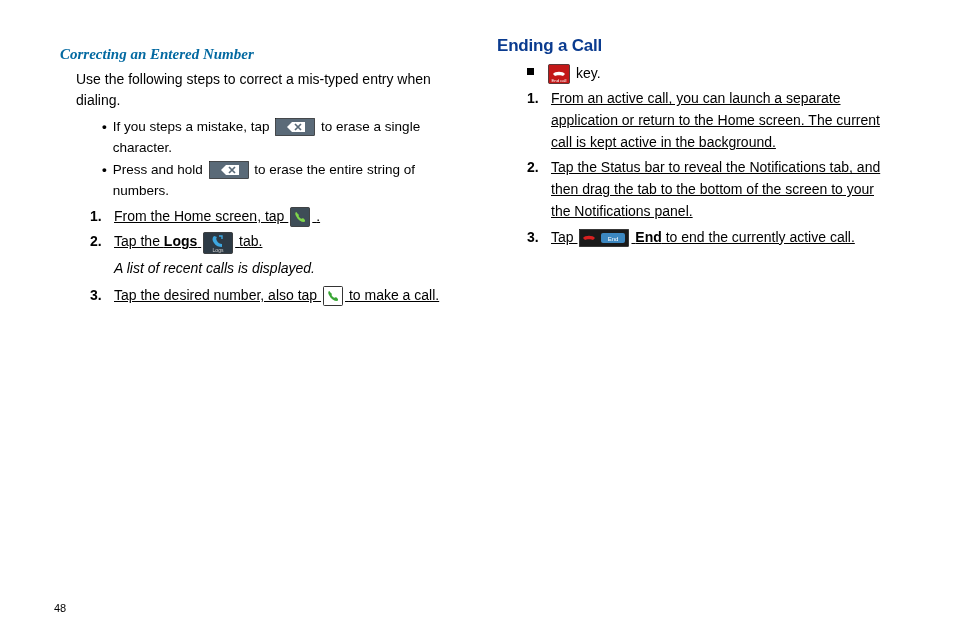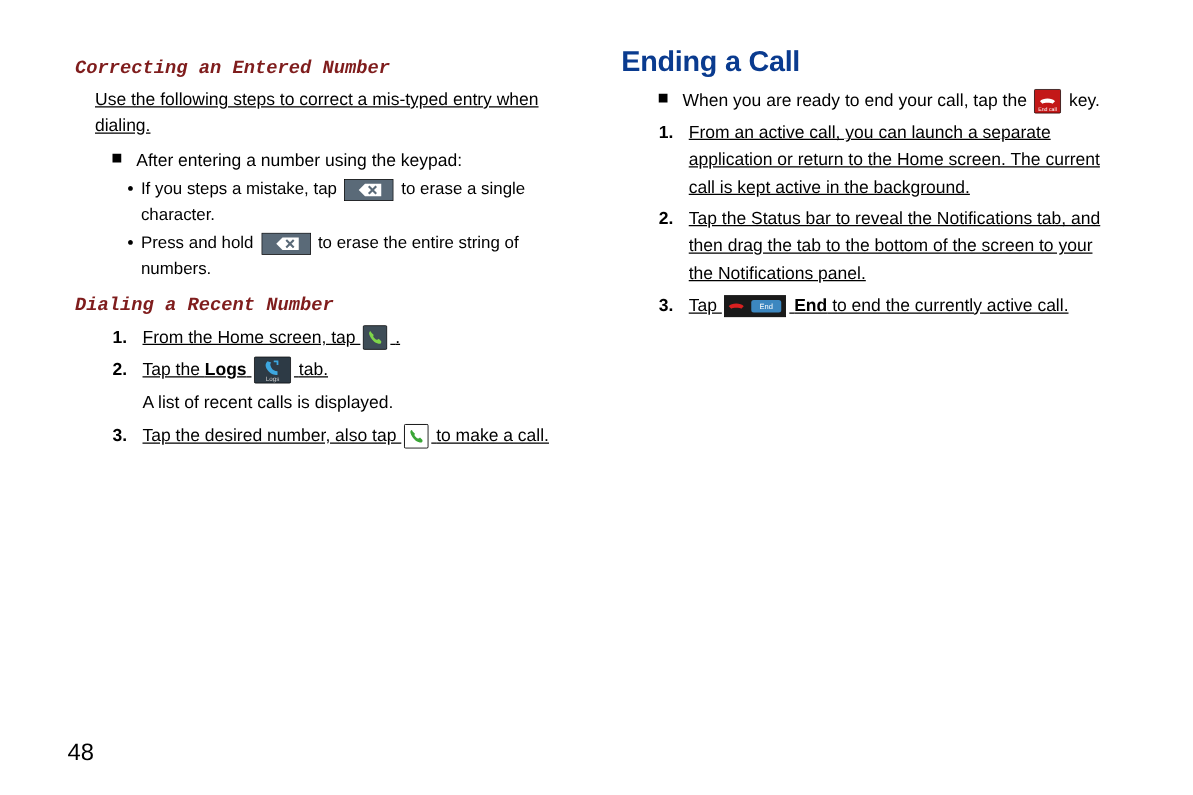--- a/index.html
+++ b/index.html
@@ -18,36 +18,35 @@
     gap: 40px;
   }
   .col {
     flex: 1;
     min-width: 0;
   }
   .section-h2 {
     color: #0a3b8f;
     font-weight: 900;
     font-family: Arial, Helvetica, sans-serif;
-    font-size: 23px;
+    font-size: 17px;
     margin-bottom: 6px;
     letter-spacing: -0.2px;
   }
   .subsection-h3 {
-    color: #7f1d1d;
+    color: #0369a1;
     font-style: italic;
     font-weight: 700;
-    font-family: Liberation Mono, monospace;
+    font-family: Liberation Serif, serif;
     font-size: 15px;
     margin: 10px 0 6px 0;
   }
   .para-indent {
     line-height: 1.5;
     margin: 0 4px 6px 16px;
-    text-decoration: underline;
   }
   .bullet-row {
     display: flex;
     align-items: flex-start;
     margin: 2px 0 2px 30px;
     line-height: 1.6;
   }
   .bullet-square {
     width: 7px; height: 7px;
     background: #000;
@@ -78,49 +77,46 @@
     width: 24px;
     flex: 0 0 auto;
   }
   .num-body {
     flex: 1;
     text-decoration: underline;
   }
   .after-num {
     margin: 2px 0 6px 54px;
     line-height: 1.5;
+    font-style: italic;
   }
   .bold { font-weight: 700; }
   .icon {
     display: inline-flex;
     vertical-align: middle;
     margin: 0 2px;
   }
   .icon svg { display: block; }
   .page-num {
     position: absolute;
     left: 54px;
     bottom: 22px;
-    font-size: 19px;
+    font-size: 11px;
     text-align: center;
   }
 </style>
 </head>
 <body>
 
 <div class="page">
   <div class="col">
 
     <div class="subsection-h3">Correcting an Entered Number</div>
     <div class="para-indent">Use the following steps to correct a mis-typed entry when dialing.</div>
 
-    <div class="bullet-row">
-      <div class="bullet-square"></div>
-      <div>After entering a number using the keypad:</div>
-    </div>
 
     <div class="sub-bullet-row">
       <div class="sub-bullet-dot">•</div>
       <div>
         <span>If you steps a mistake, tap </span>
         <span class="icon">
           <svg width="40" height="18" viewBox="0 0 40 18">
             <rect x="0.5" y="0.5" width="39" height="17" fill="#5a6a78" stroke="#000" stroke-width="0.6"></rect>
             <path d="M12 9 L17 4 L30 4 L30 14 L17 14 Z" fill="#fff"></path>
             <path d="M20 6 L26 12 M26 6 L20 12" stroke="#5a6a78" stroke-width="1.7"></path>
@@ -138,21 +134,20 @@
           <svg width="40" height="18" viewBox="0 0 40 18">
             <rect x="0.5" y="0.5" width="39" height="17" fill="#5a6a78" stroke="#000" stroke-width="0.6"></rect>
             <path d="M12 9 L17 4 L30 4 L30 14 L17 14 Z" fill="#fff"></path>
             <path d="M20 6 L26 12 M26 6 L20 12" stroke="#5a6a78" stroke-width="1.7"></path>
           </svg>
         </span>
         <span> to erase the entire string of numbers.</span>
       </div>
     </div>
 
-    <div class="subsection-h3">Dialing a Recent Number</div>
 
     <div class="num-row">
       <div class="num-label">1.</div>
       <div class="num-body">
         <span>From the Home screen, tap </span>
         <span class="icon">
           <svg width="20" height="20" viewBox="0 0 20 20">
             <rect x="0.5" y="0.5" width="19" height="19" fill="#3e4d57" stroke="#000" stroke-width="0.6" rx="1"></rect>
             <path d="M6 5 C5 6 5 7 6 9 C8 13 11 15 14 15 C15 15 15 14 15 13 L13 11 C12 12 11 12 10 11 C9 10 8 9 9 8 L7 6 C7 5 6 5 6 5 Z" fill="#7fd64a"></path>
           </svg>
@@ -194,21 +189,20 @@
 
   </div>
 
   <div class="col">
 
     <div class="section-h2">Ending a Call</div>
 
     <div class="bullet-row">
       <div class="bullet-square"></div>
       <div>
-        <span>When you are ready to end your call, tap the </span>
         <span class="icon">
           <svg width="22" height="20" viewBox="0 0 22 20">
             <rect x="0.5" y="0.5" width="21" height="19" fill="#c31818" stroke="#000" stroke-width="0.6" rx="1"></rect>
             <path d="M5 10 C7 7 15 7 17 10 L15 12 C14 11 8 11 7 12 Z" fill="#fff"></path>
             <text x="11" y="17.5" font-size="4.2" fill="#fff" text-anchor="middle" font-family="Arial">End call</text>
           </svg>
         </span>
         <span> key.</span>
       </div>
     </div>

